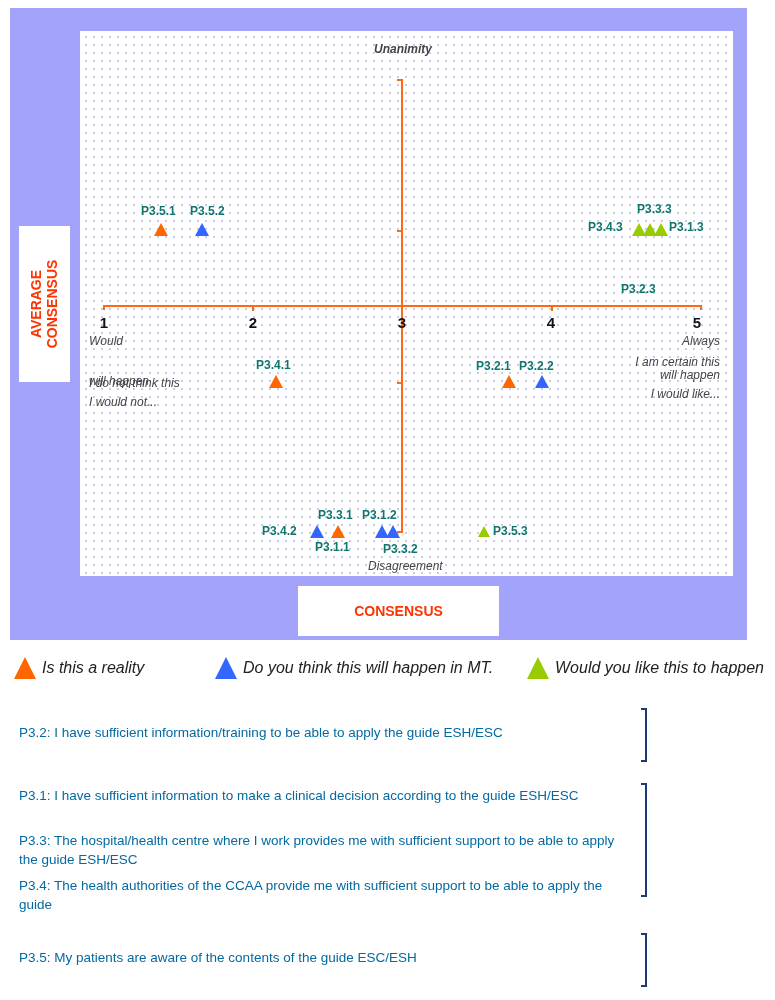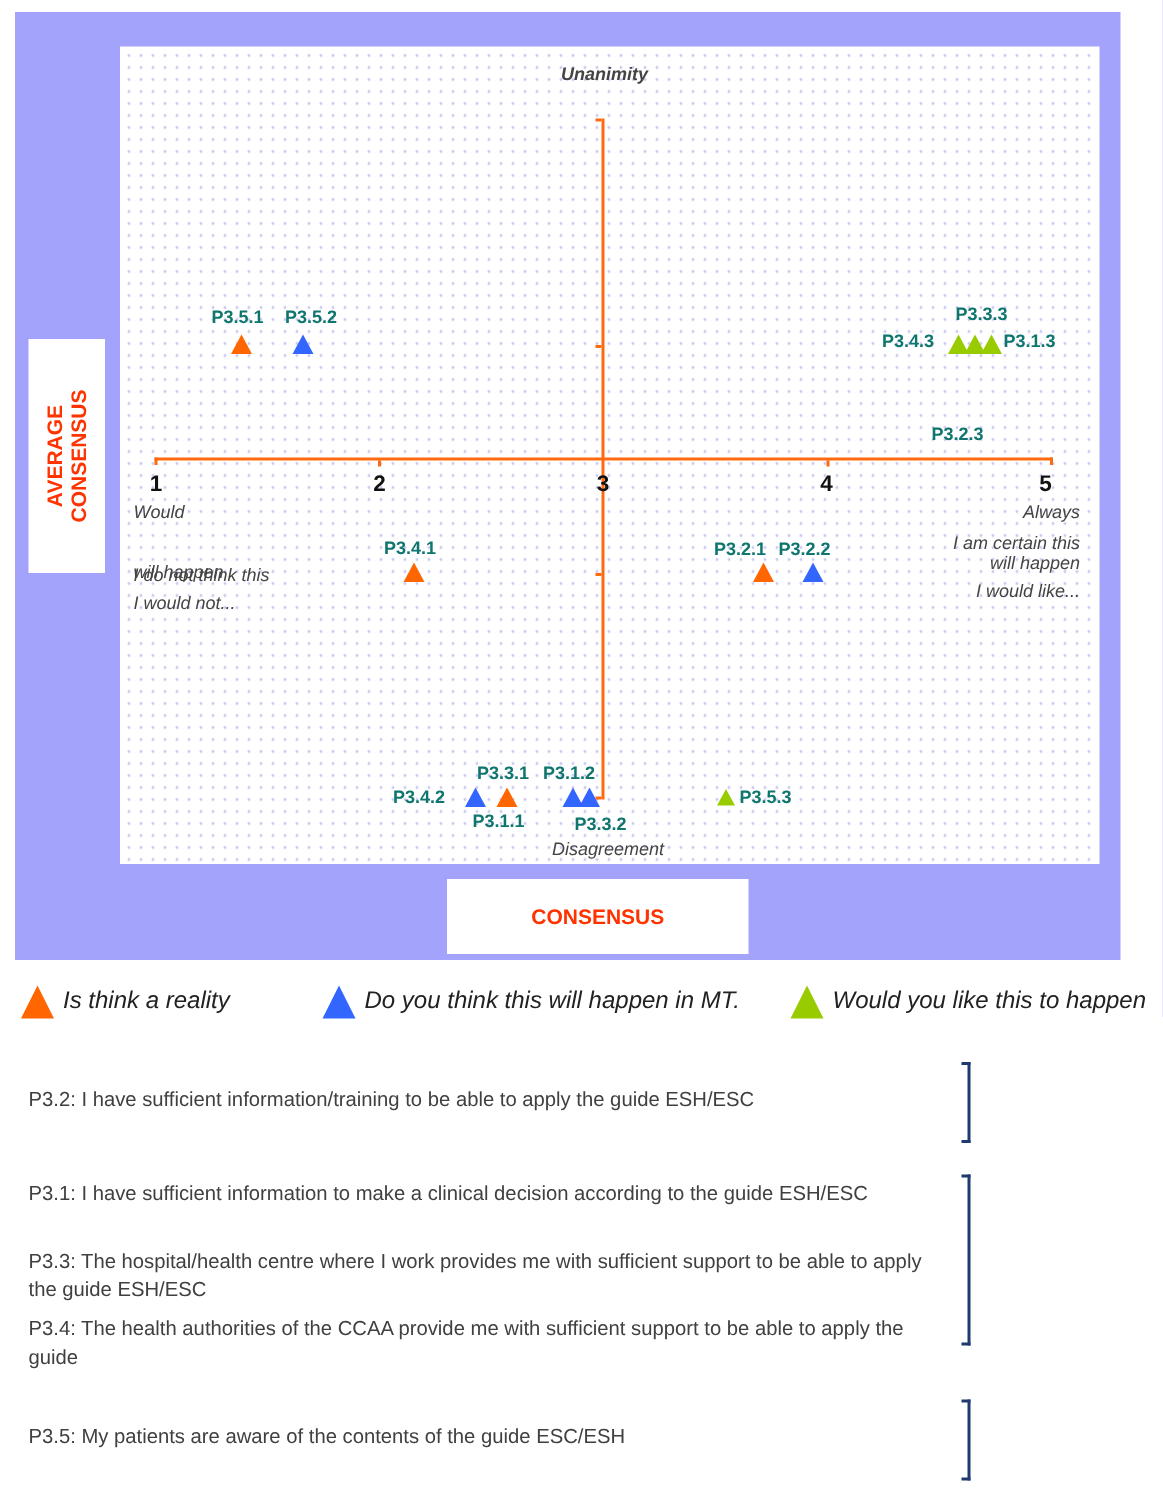--- a/index.html
+++ b/index.html
@@ -22,21 +22,21 @@
   .tick-v { position:absolute; width:2px; height:4px; background:#ff6a10; top:307px; }
   .tick-h { position:absolute; width:4px; height:2px; background:#ff6a10; left:397px; }
   .tick-lbl { position:absolute; font-weight:bold; font-size:15px; color:#111; width:20px; text-align:center; top:314px; }
   .ital { position:absolute; font-style:italic; font-size:12px; color:#444; line-height:13px; }
   .tri { position:absolute; width:0; height:0; border-left:7px solid transparent; border-right:7px solid transparent;
          border-bottom-width:13px; border-bottom-style:solid; }
   .plbl { position:absolute; font-weight:bold; font-size:12px; color:#0f766e; white-space:nowrap; }
   .legend { position:absolute; top:656px; height:24px; display:flex; align-items:center; }
   .legend .tri { position:relative; border-left-width:11px; border-right-width:11px; border-bottom-width:22px; }
   .legend span.txt { font-style:italic; font-size:16px; color:#222; margin-left:6px; }
-  .desc { position:absolute; left:19px; font-size:13.5px; color:#404040; line-height:19px; width:620px; }
+  .desc { position:absolute; left:19px; font-size:13.5px; color:#0369a1; line-height:19px; width:620px; }
   .bracket { position:absolute; left:641px; width:4px; border:2px solid #1f3a6e; border-left:none; }
 </style>
 </head>
 <body>
 
 <div class="frame"></div>
 <div class="panel"></div>
 
 <div class="ylabel-box">
   <span>
@@ -106,21 +106,21 @@
 <div class="plbl" style="left:315px;top:540px;">P3.1.1</div>
 <div class="tri" style="left:375px;top:525px;border-bottom-color:#3366ff;"></div>
 <div class="tri" style="left:386px;top:525px;border-bottom-color:#3366ff;"></div>
 <div class="plbl" style="left:362px;top:508px;">P3.1.2</div>
 <div class="plbl" style="left:383px;top:542px;">P3.3.2</div>
 <div class="tri" style="left:478px;top:526px;border-left-width:6px;border-right-width:6px;border-bottom-width:11px;border-bottom-color:#99cc00;"></div>
 <div class="plbl" style="left:493px;top:524px;">P3.5.3</div>
 
 <div class="legend" style="left:14px;">
   <span class="tri" style="border-bottom-color:#ff6600;"></span>
-  <span class="txt">Is think a reality</span>
+  <span class="txt">Is this a reality</span>
 </div>
 <div class="legend" style="left:215px;justify-content:flex-end;">
   <span class="tri" style="border-bottom-color:#3366ff;"></span>
   <span class="txt">Do you think this will happen in MT.</span>
 </div>
 <div class="legend" style="left:527px;">
   <span class="tri" style="border-bottom-color:#99cc00;"></span>
   <span class="txt">Would you like this to happen</span>
 </div>
 

